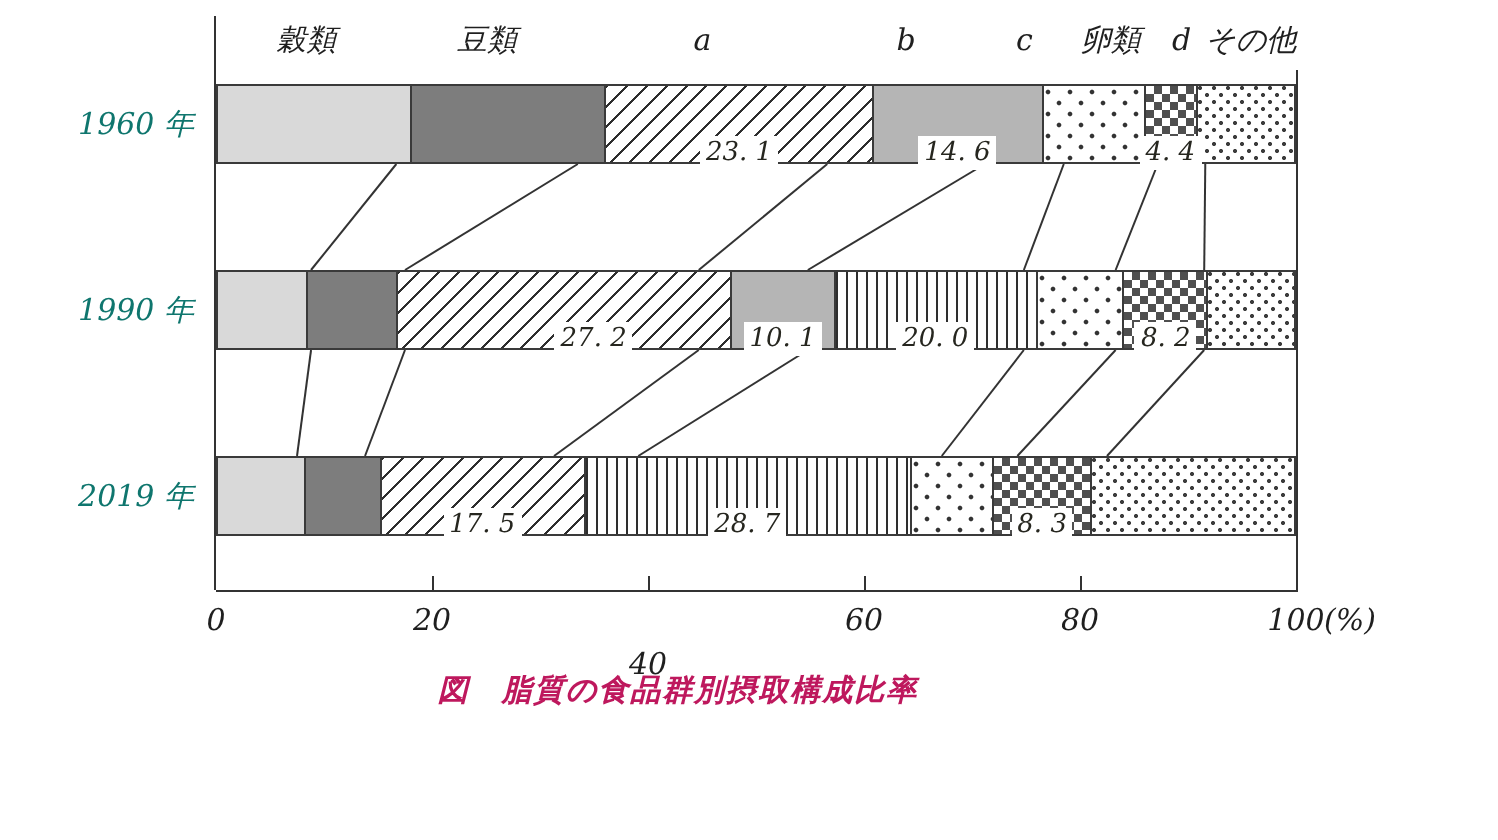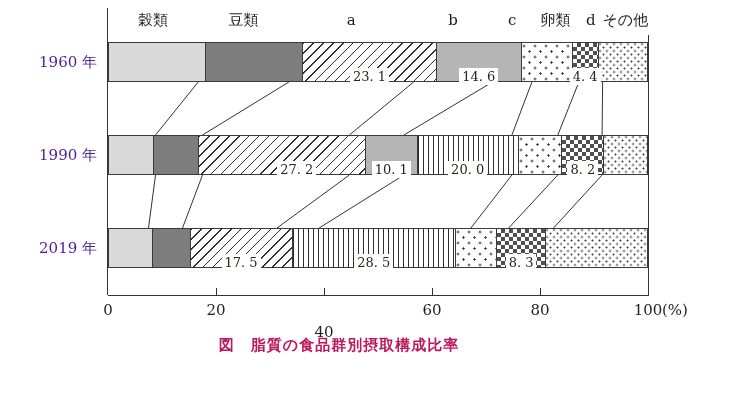--- a/index.html
+++ b/index.html
@@ -3,29 +3,30 @@
 <meta charset="utf-8">
 <style>
   html,body{margin:0;padding:0;background:#fff;}
   #figure{
     position:relative;
     width:749px;height:368px;
     background:#ffffff;
     font-family:"DejaVu Serif","Liberation Serif",serif;
     color:#1f1f1f;
     overflow:hidden;
+    font-style:italic;
   }
   .hdr-label{
     position:absolute;top:11px;
     transform:translateX(-50%);
     font-size:15px;white-space:nowrap;color:#1f1f1f;
   }
   .row-label{
     position:absolute;left:0;width:97px;
-    text-align:right;font-size:15px;white-space:nowrap;color:#4c1d95;
+    text-align:right;font-size:15px;white-space:nowrap;color:#0f766e;
   }
   .bar{
     position:absolute;left:108px;width:540px;height:40px;
     box-sizing:border-box;border:1px solid #3a3a3a;
     display:flex;background:#fff;
   }
   .seg{
     position:relative;flex-basis:0;min-width:0;
     display:flex;align-items:center;justify-content:center;
     box-sizing:border-box;border-right:1px solid #3a3a3a;
@@ -133,21 +134,21 @@
         </div>
         <div class="seg pat-other" style="flex-grow: 8.5;"></div>
       </div>
       <div class="bar" style="top: 228px;">
         <div class="seg pat-grain" style="flex-grow: 7.5;"></div>
         <div class="seg pat-beans" style="flex-grow: 6.3;"></div>
         <div class="seg pat-a" style="flex-grow: 17.5;">
           <span class="val-box">17. 5</span>
         </div>
         <div class="seg pat-c" style="flex-grow: 28.1;">
-          <span class="val-box">28. 5</span>
+          <span class="val-box">28. 7</span>
         </div>
         <div class="seg pat-egg" style="flex-grow: 7;"></div>
         <div class="seg pat-d" style="flex-grow: 8.3;">
           <span class="val-box">8. 3</span>
         </div>
         <div class="seg pat-other" style="flex-grow: 17.5;"></div>
       </div>
     </div>
   <div id="row-labels">
       <span class="row-label" style="top: 53px;">1960 年</span>

